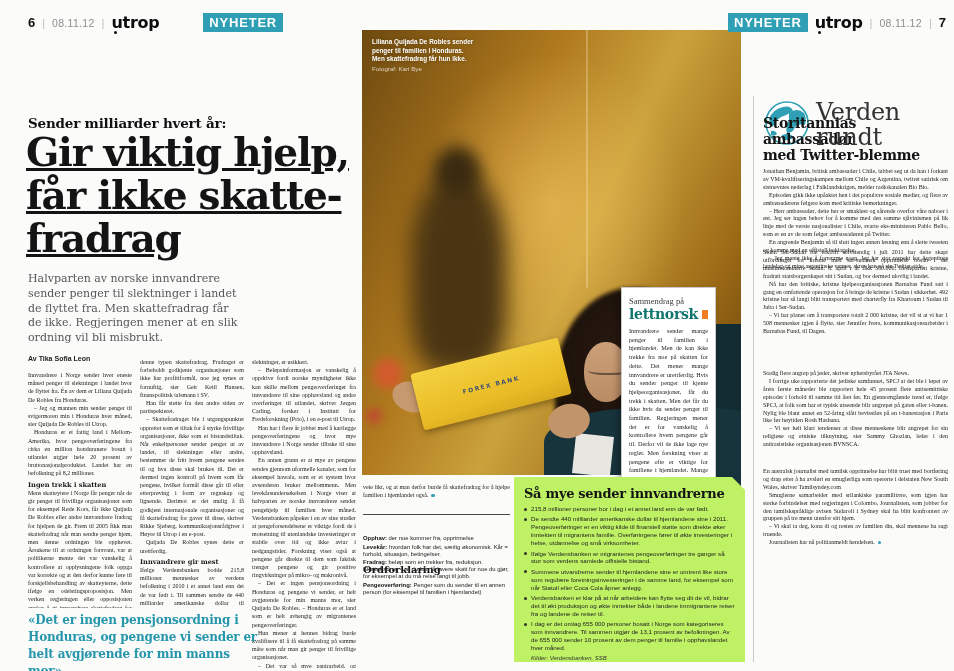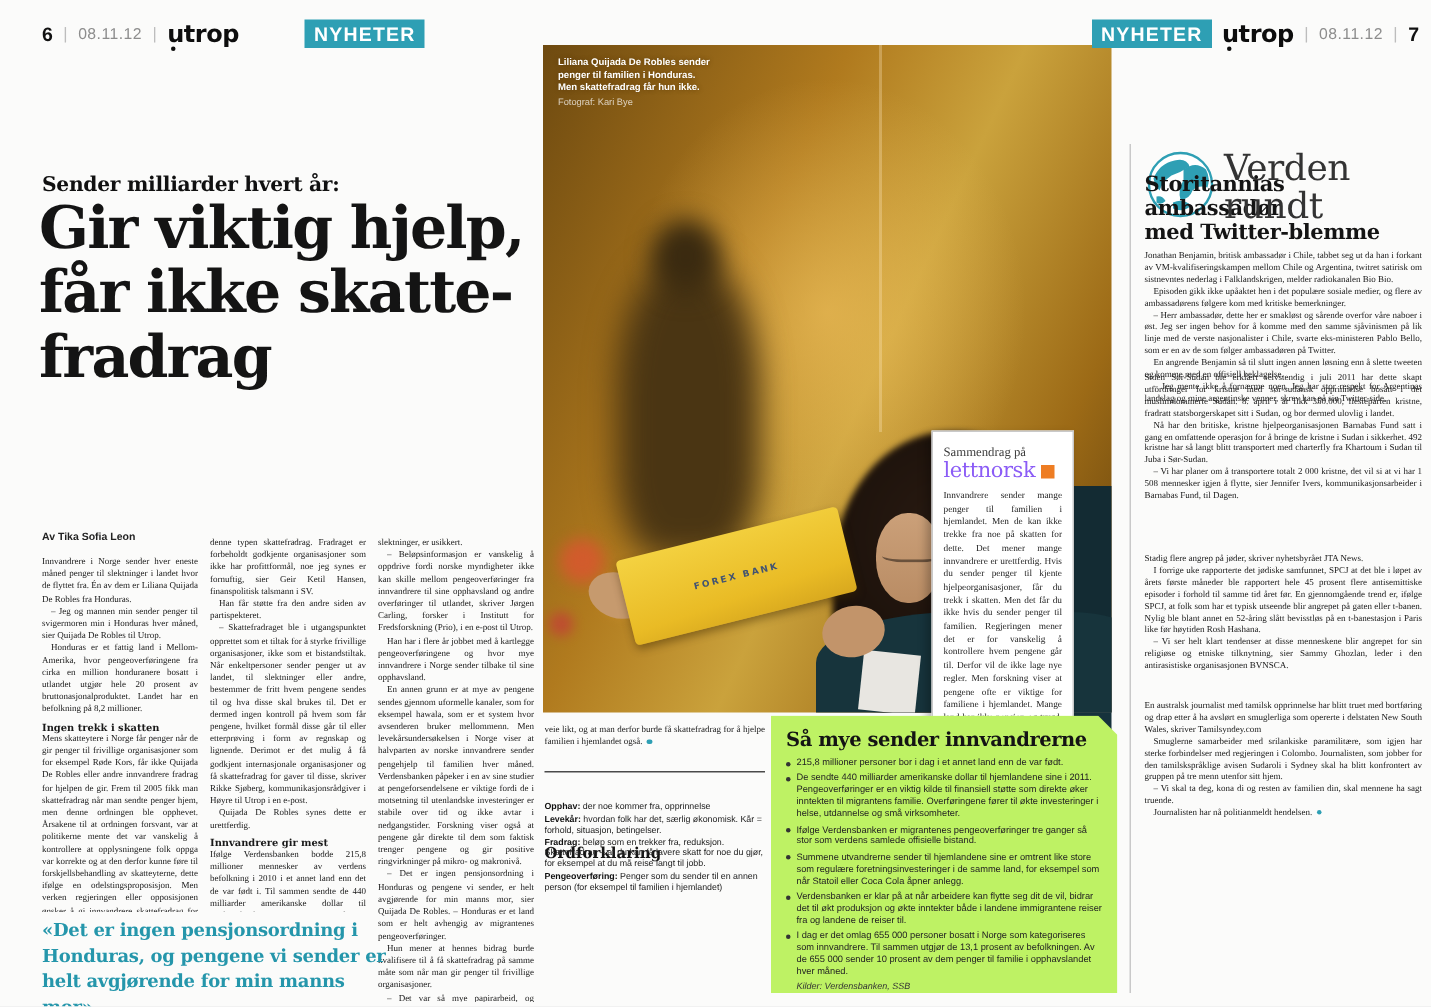--- a/index.html
+++ b/index.html
@@ -16,21 +16,21 @@
   .hdr .date{color:#8d8d8d;font-size:10.5px;letter-spacing:.3px;}
   .logo{position:relative;font-weight:bold;font-size:16px;letter-spacing:-.3px;color:#0d0d0d;
         font-family:"DejaVu Sans",sans-serif;}
   .logo .udot{position:absolute;left:3px;bottom:-2px;width:3px;height:3px;border-radius:50%;
               background:#0d0d0d;}
   .badge{background:#2E9FB4;color:#fff;font-size:13px;font-weight:bold;letter-spacing:.8px;
          padding:2.5px 6px 2px;margin-left:37px;}
 
   
   .kicker{font-size:13.5px;letter-spacing:-.2px;color:#111;}
-  .headline{font-size:39px;line-height:43px;letter-spacing:-1.2px;color:#141414;}
+  .headline{font-size:39px;line-height:43px;letter-spacing:-1.2px;color:#141414;text-decoration:underline;}
   .lead{font-family:"DejaVu Serif",serif;font-size:11px;line-height:14.8px;color:#57575a;}
   .byline{font-size:7px;font-weight:bold;color:#222;}
   .col{font-family:"Liberation Serif",serif;font-size:6px;line-height:8.2px;text-align:justify;
        overflow:hidden;}
   .col p{margin:0;}
   .col p.p + p.p{text-indent:6px;}
   .col .sub{font-family:"DejaVu Serif",serif;font-weight:bold;font-size:6.6px;margin-top:3px;}
   .pend::after{content:"";display:inline-block;width:3.5px;height:3.5px;border-radius:50%;
                background:#2E9FB4;margin-left:3px;}
   .pullquote{font-family:"DejaVu Serif",serif;font-weight:bold;font-size:12px;line-height:17px;
@@ -76,21 +76,21 @@
   .envelope .envtxt{font-family:"DejaVu Sans",sans-serif;font-weight:bold;font-size:6px;
                     letter-spacing:1.5px;color:#24407e;opacity:.85;}
   .caption{color:#fff;font-size:6.4px;line-height:8.6px;font-weight:bold;
            text-shadow:0 0 3px rgba(80,50,0,.6);}
   .credit{color:rgba(255,255,255,.72);font-size:6.2px;font-weight:normal;margin-top:1px;}
 
   
   .lbox{background:#fff;border:1px solid #c9c9c9;box-shadow:-3px 3px 6px rgba(0,0,0,.28);
         padding:8px 7px;overflow:hidden;}
   .lbox .pre{font-family:"Liberation Serif",serif;font-size:8.5px;color:#3d3d3d;}
-  .lbox .ltitle{font-family:"DejaVu Serif",serif;font-weight:normal;font-size:14px;color:#8b5cf6;
+  .lbox .ltitle{font-family:"DejaVu Serif",serif;font-weight:bold;font-size:14px;color:#0f766e;
                 letter-spacing:-.3px;display:flex;align-items:center;gap:4px;}
   .lbox .osq{display:inline-block;width:9px;height:9px;background:#EE7D23;}
   .lbox .lbody{margin-top:5px;font-family:"Liberation Serif",serif;font-size:6.2px;
                line-height:8.7px;text-align:justify;color:#222;}
   .strip-dark{background:#16323c;}
   .strip-orange{background:#EE7D23;}
 
   
   .factbox{background:#bef264;padding:9px 10px;overflow:hidden;
            clip-path:polygon(0 0,calc(100% - 13px) 0,100% 13px,100% 100%,0 100%);}
@@ -132,20 +132,21 @@
       <span class="date">08.11.12</span>
       <span class="sep">|</span>
       <span class="logo"><span>utrop</span><i class="udot"></i></span>
       <span class="badge">NYHETER</span>
     </div>
 
     <div class="abs slab kicker" style="left:28px;top:115px;">Sender milliarder hvert år:</div>
     <h1 class="abs slab headline prel" style="left:26px;top:131px;width:345px;margin:0;">Gir viktig hjelp,
 får ikke skatte-
 fradrag</h1>
+    <div class="abs lead" style="left:28px;top:272px;width:214px;">Halvparten av norske innvandrere sender penger til slektninger i landet de flyttet fra. Men skattefradrag får de ikke. Regjeringen mener at en slik ordning vil bli misbrukt.</div>
     <div class="abs byline" style="left:28px;top:355px;">Av Tika Sofia Leon</div>
 
     <div class="abs col" style="left:28px;top:371px;width:104px;height:237px;">
         <p class="p">Innvandrere i Norge sender hver eneste måned penger til slektninger i landet hvor de flyttet fra. Én av dem er Liliana Quijada De Robles fra Honduras.</p>
         <p class="p">– Jeg og mannen min sender penger til svigermoren min i Honduras hver måned, sier Quijada De Robles til Utrop.</p>
         <p class="p">Honduras er et fattig land i Mellom-Amerika, hvor pengeoverføringene fra cirka en million honduranere bosatt i utlandet utgjør hele 20 prosent av bruttonasjonalproduktet. Landet har en befolkning på 8,2 millioner.</p>
         <p class="sub">Ingen trekk i skatten</p>
         <p class="p">Mens skatteytere i Norge får penger når de gir penger til frivillige organisasjoner som for eksempel Røde Kors, får ikke Quijada De Robles eller andre innvandrere fradrag for hjelpen de gir. Frem til 2005 fikk man skattefradrag når man sendte penger hjem, men denne ordningen ble opphevet. Årsakene til at ordningen forsvant, var at politikerne mente det var vanskelig å kontrollere at opplysningene folk oppga var korrekte og at den derfor kunne føre til forskjellsbehandling av skatteyterne, dette ifølge en odelstingsproposisjon. Men verken regjeringen eller opposisjonen ønsker å gi innvandrere skattefradrag for hjelpen de gir.</p>
       </div>
     <div class="abs col" style="left:140px;top:358px;width:104px;height:250px;">

